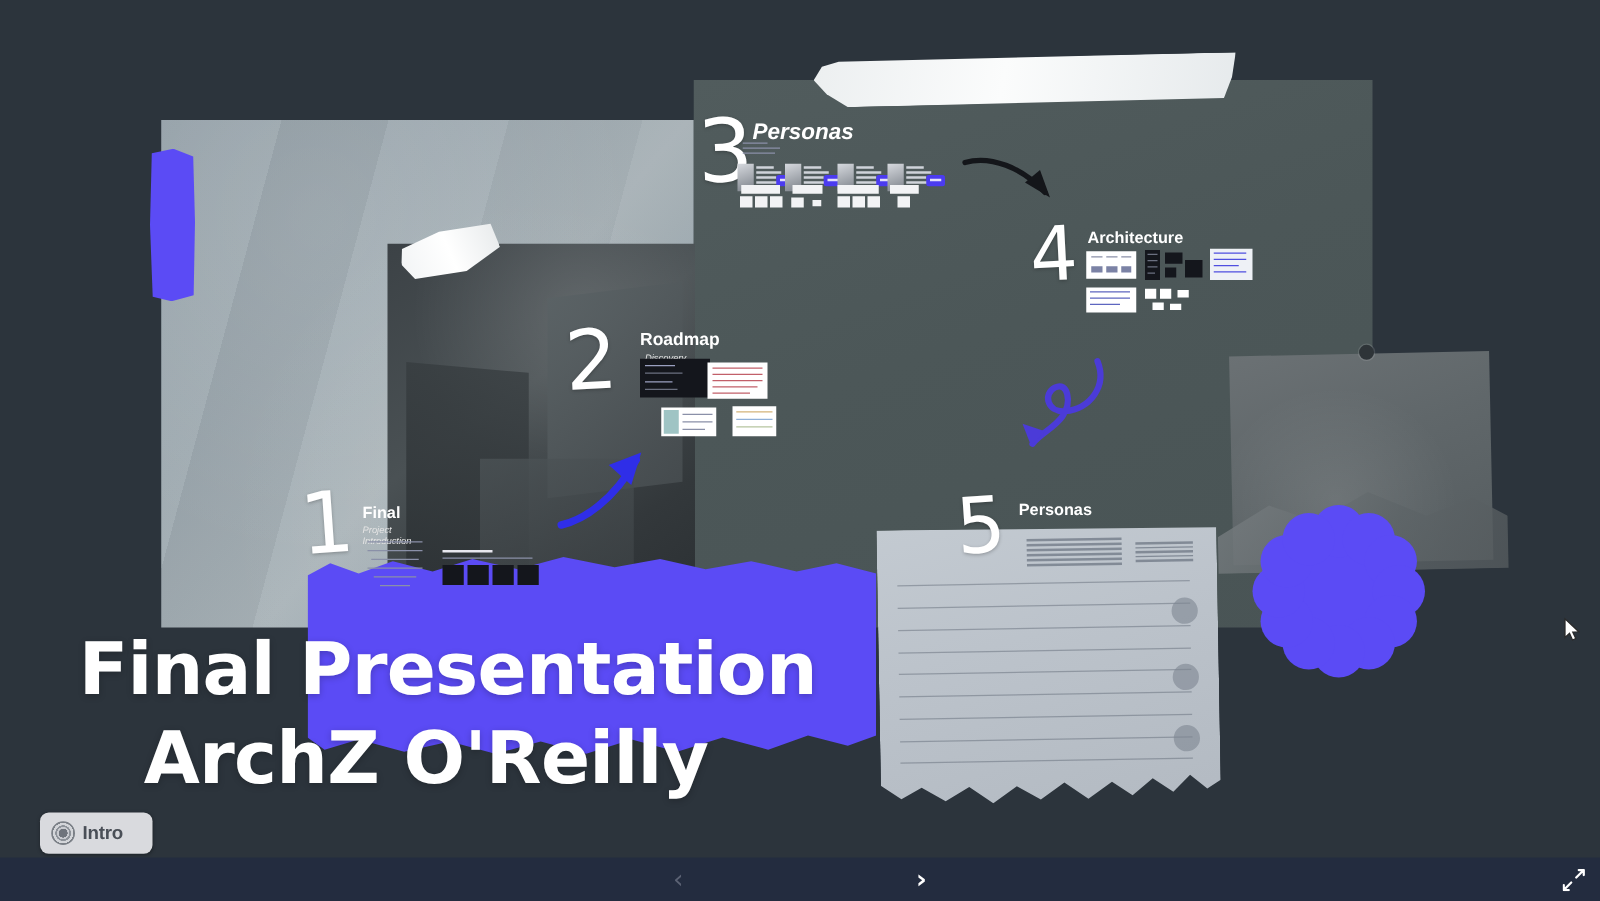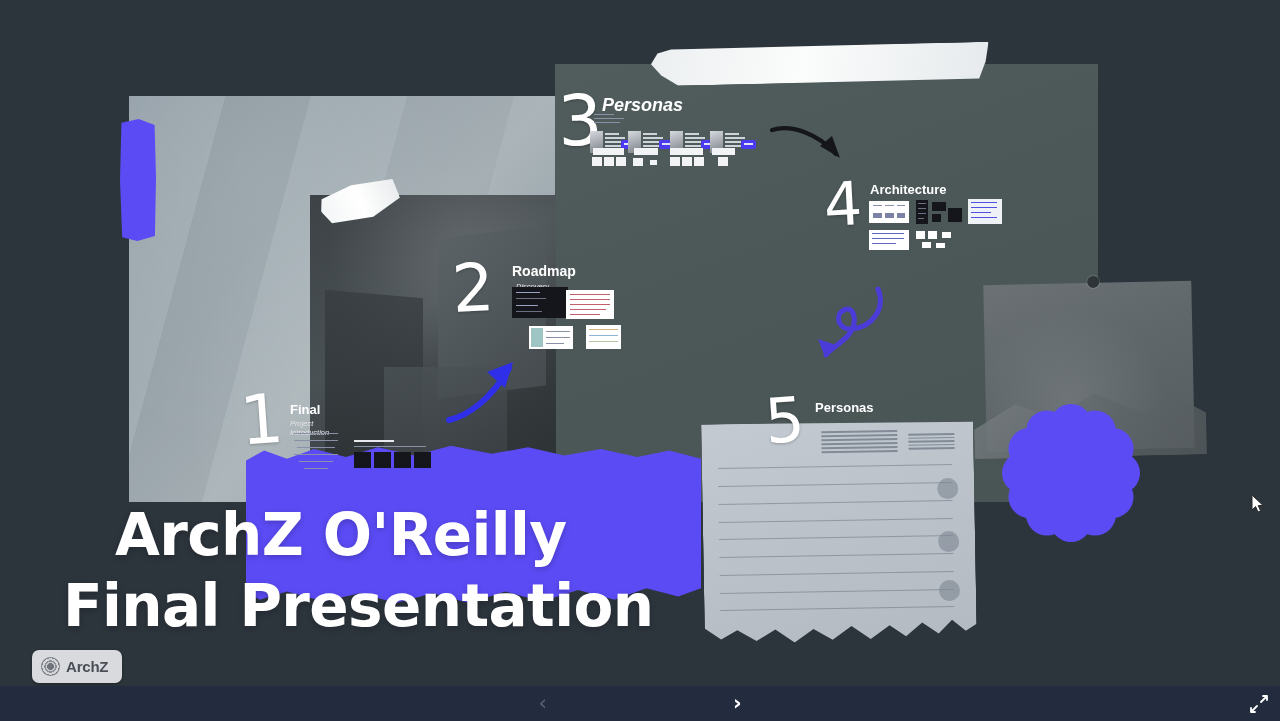--- a/index.html
+++ b/index.html
@@ -453,27 +453,27 @@
       <i style="height:1.5px"></i>
         <i style="height:1.5px"></i>
     </div>
   </div>
   <div class="sec" id="sec-5">
     <div class="num">5</div>
     <div class="ttl">Personas</div>
   </div>
 
   <div id="hero">
+    <div class="h-line l2">Final Presentation</div>
     <div class="h-line l1">ArchZ O'Reilly</div>
-    <div class="h-line l2">Final Presentation</div>
   </div>
 
   <div id="prezi-badge">
     <div class="mark"></div>
-    <div class="txt">ArchZ</div>
+    <div class="txt">Intro</div>
   </div>
 
   <svg id="cursor" viewBox="0 0 14 20" style="left: 1251px; top: 494px;">
     <path d="M1 1 L1 16 L4.6 12.6 L7 18 L9.6 16.8 L7.2 11.6 L12 11.4 Z" fill="#ffffff" stroke="#2a2a2a" stroke-width="1"></path>
   </svg>
 
 </div>
 
 <div id="bottombar">
   <div class="navwrap">

